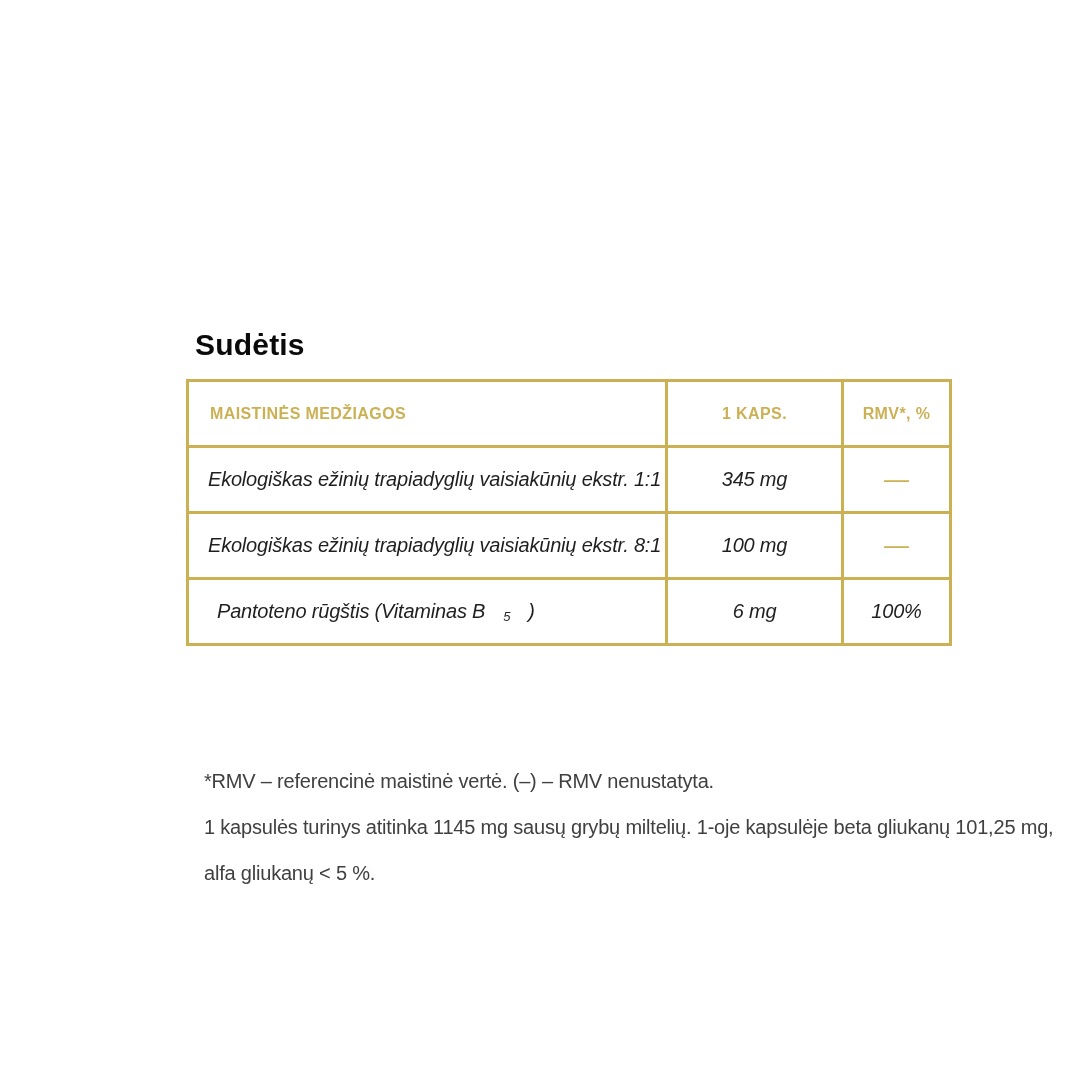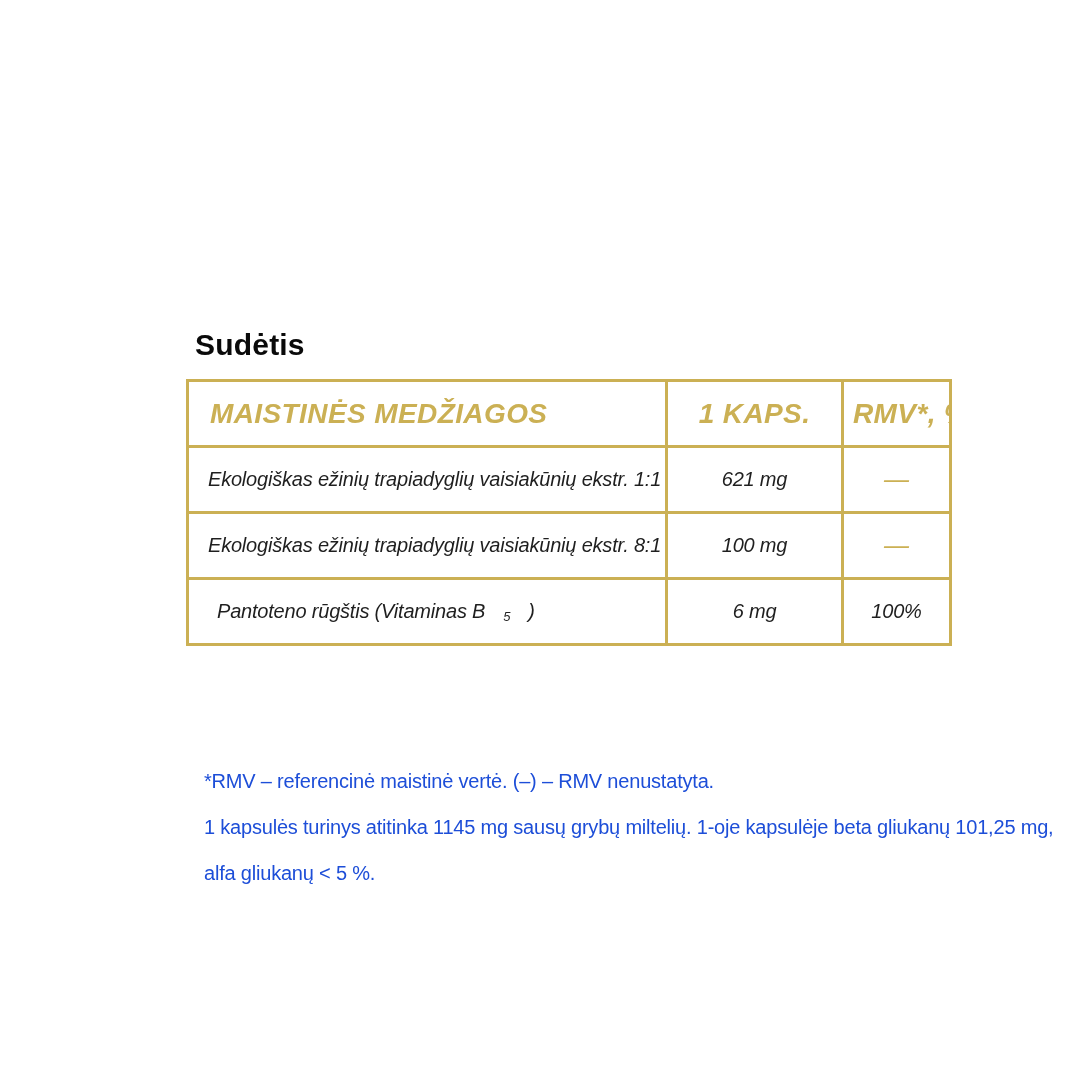--- a/index.html
+++ b/index.html
@@ -35,24 +35,23 @@
     height: 66px;
     vertical-align: middle;
     white-space: nowrap;
     overflow: hidden;
   }
   .col-name   { width: 479px; }
   .col-amount { width: 176px; }
   .col-rmv    { width: 108px;  }
   .comp-table th {
     color: var(--gold);
-    font-size: 28px;
+    font-size: 16px;
     font-weight: 700;
     letter-spacing: 0.4px;
-    font-style: italic;
   }
   th.col-name { text-align: left; padding-left: 21px; }
   th.col-amount, th.col-rmv { }
   .comp-table td {
     color: var(--ink);
     font-size: 20px;
     font-weight: 400;
     letter-spacing: -0.2px;
     font-style: italic;
   }
@@ -67,21 +66,21 @@
   td.col-name sub {
     font-size: 13px;
     vertical-align: baseline;
     position: relative;
     top: 3px;
   }
   .footnotes {
     position: absolute;
     left: 168px;
     top: 731px;
-    color: #1d4ed8;
+    color: #404040;
     font-size: 20px;
     line-height: 28px;
     letter-spacing: -0.2px;
     white-space: nowrap;
   }
 </style>
 </head>
 <body>
 
 <div class="canvas">
@@ -92,21 +91,21 @@
     <thead>
       <tr>
         <th class="col-name">MAISTINĖS MEDŽIAGOS</th>
         <th class="col-amount">1 KAPS.</th>
         <th class="col-rmv">RMV*, %</th>
       </tr>
     </thead>
     <tbody>
       <tr>
         <td class="col-name">Ekologiškas ežinių trapiadyglių vaisiakūnių ekstr. 1:1</td>
-        <td class="col-amount">621 mg</td>
+        <td class="col-amount">345 mg</td>
         <td class="col-rmv rmv-dash">—</td>
       </tr>
       <tr>
         <td class="col-name">Ekologiškas ežinių trapiadyglių vaisiakūnių ekstr. 8:1</td>
         <td class="col-amount">100 mg</td>
         <td class="col-rmv rmv-dash">—</td>
       </tr>
       <tr>
         <td class="col-name"><span>Pantoteno rūgštis (Vitaminas B</span><sub>5</sub><span>)</span></td>
         <td class="col-amount">6 mg</td>

